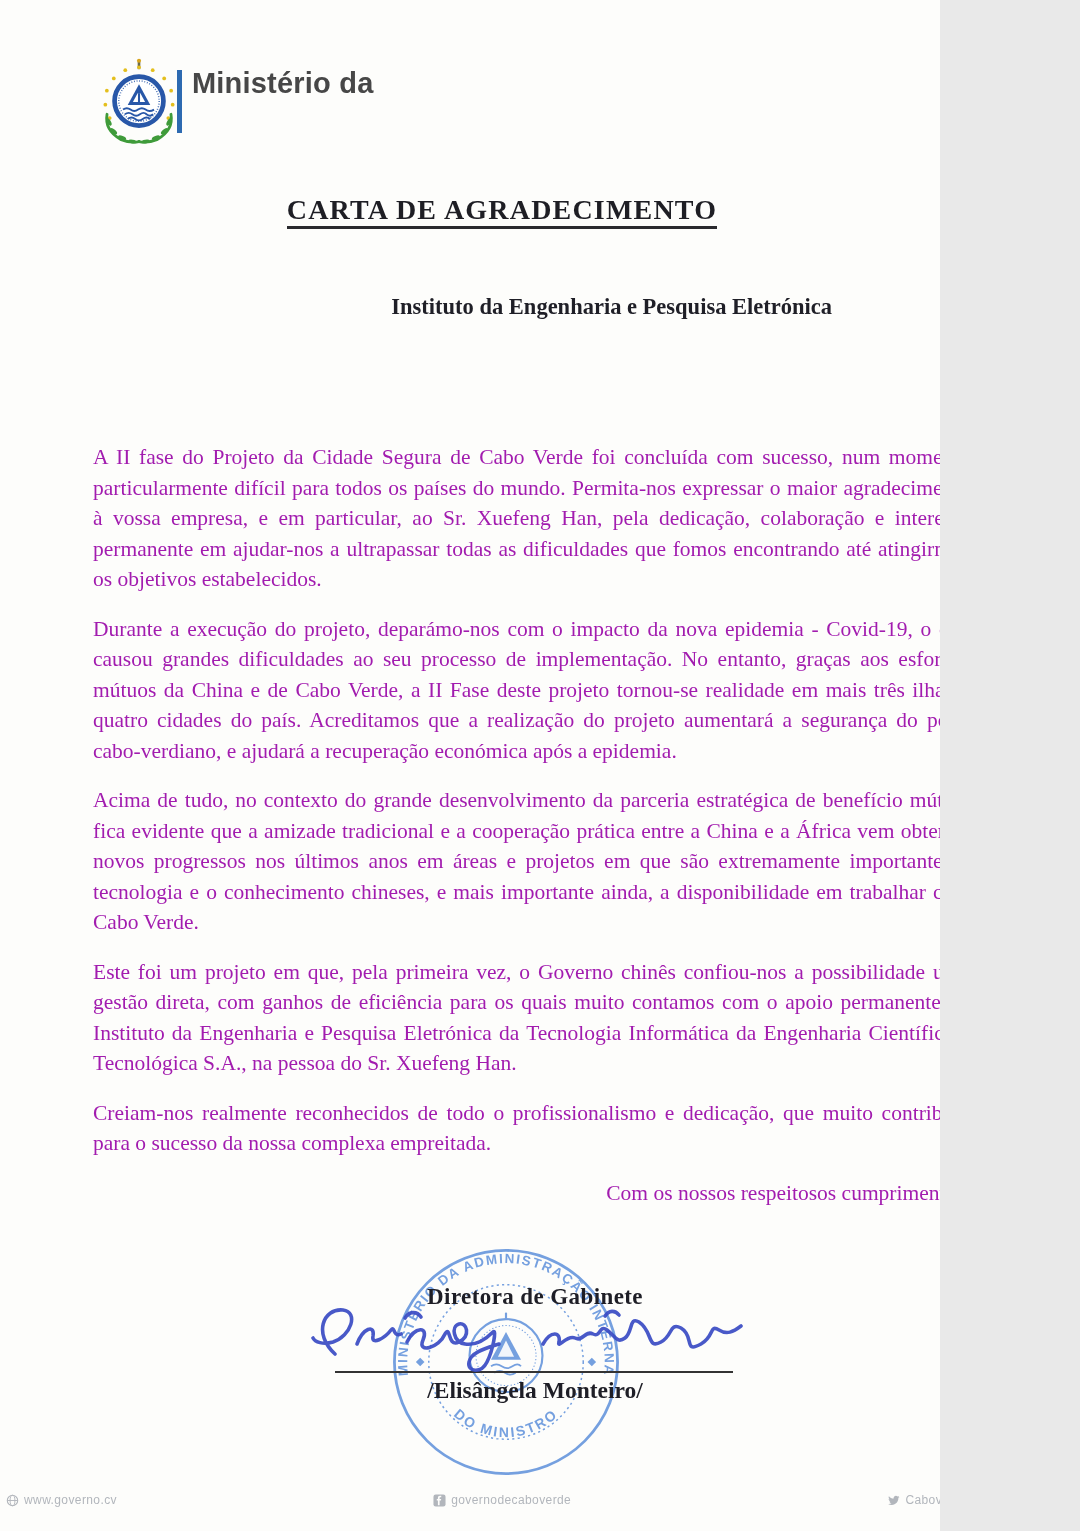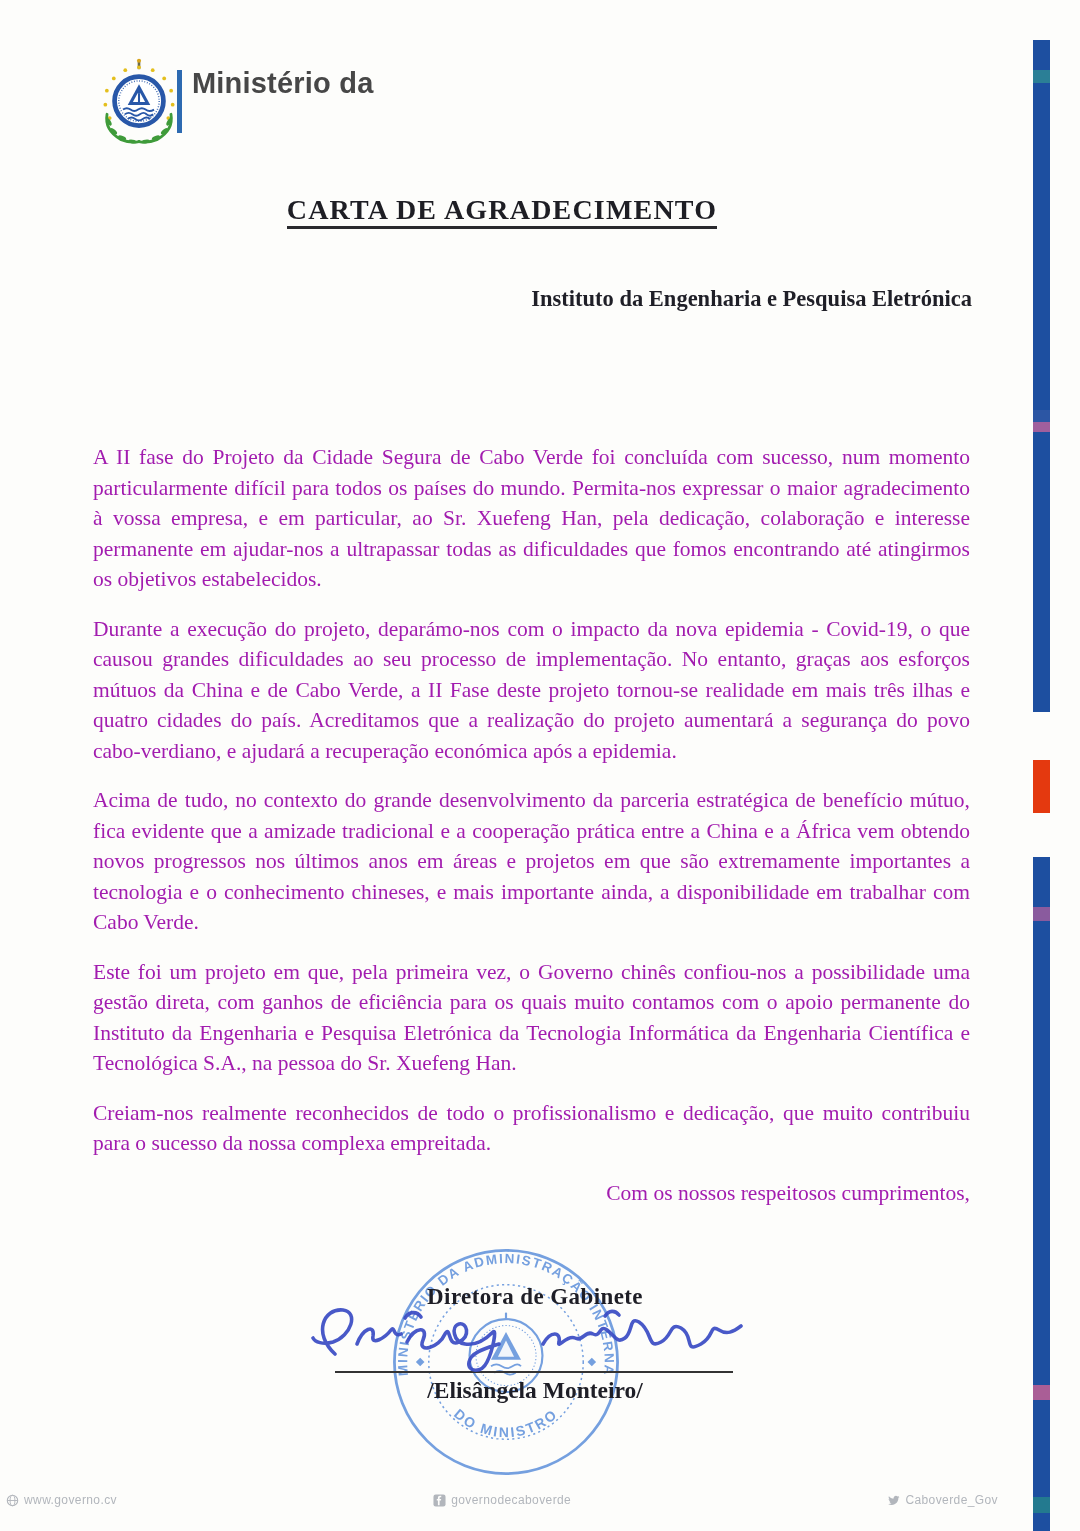--- a/index.html
+++ b/index.html
@@ -1,18 +1,18 @@
 <!DOCTYPE html>
 <html><head>
 <meta charset="utf-8">
 <style>
   html,body{margin:0;padding:0;background:#e9e9e9;}
   .page{
     position:relative;
-    width:1080px;height:1531px;
+    width:940px;height:1531px;
     background:#fdfdfb;
     overflow:hidden;
     font-family:"Liberation Serif", serif;
   }
   
   .logo-emblem{position:absolute;left:92px;top:56px;width:94px;height:94px;}
   .logo-bar{position:absolute;left:177px;top:70px;width:5px;height:63px;background:#2d6ab1;}
   .logo-text{
     position:absolute;left:192px;top:67px;
     font-family:"Liberation Sans", sans-serif;
@@ -21,21 +21,21 @@
   }
   
   .title-wrap{position:absolute;left:0;top:194px;width:1004px;text-align:center;}
   .title{
     display:inline-block;
     font-weight:bold;font-size:28px;letter-spacing:1.2px;color:#1e1e24;
     border-bottom:3px solid #2a2a2e;
   }
   
   .recipient{
-    position:absolute;right:108px;top:284px;
+    position:absolute;right:108px;top:292px;
     text-align:right;font-weight:bold;font-size:22.5px;line-height:29px;color:#1f1f27;
   }
   
   .body{
     position:absolute;left:93px;top:442px;width:877px;
     font-size:21.5px;line-height:30.5px;color:#a21caf;
     text-align:justify;
   }
   .body p{margin:0 0 19px 0;}
   .body p.closing{text-align:right;margin-top:9px;}

